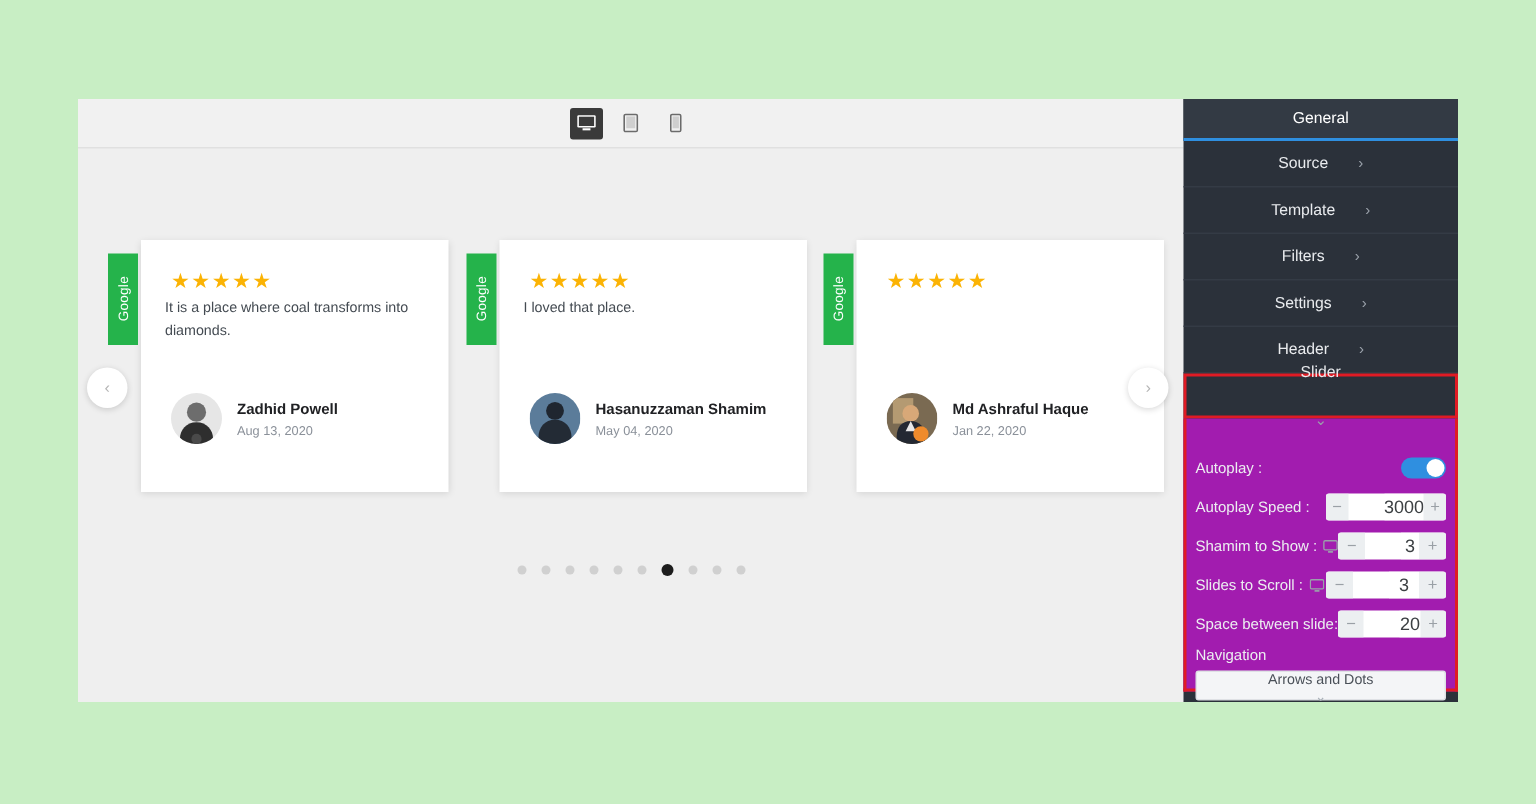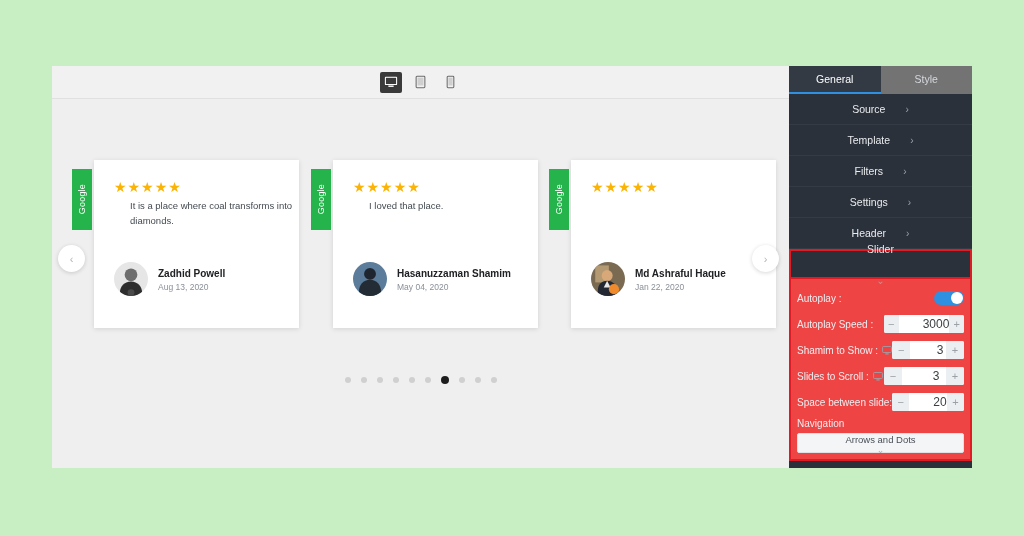--- a/index.html
+++ b/index.html
@@ -72,21 +72,21 @@
   }
 
   .stars {
     position: absolute; left: 20px; top: 20px;
     color: #fbb304;
     font-size: 14px;
     letter-spacing: 1px;
     line-height: 1;
   }
   .review-text {
-    position: absolute; left: 36px; top: 39px;
+    position: absolute; left: 16px; top: 39px;
     width: 168px;
     font-size: 9.5px;
     color: #444b52;
     line-height: 1.55;
   }
   .reviewer {
     position: absolute; left: 20px; bottom: 32px;
     display: flex; align-items: center; gap: 10px;
   }
   .avatar {
@@ -174,23 +174,23 @@
   .acc-row.highlight {
     border: 2px solid #e01b24;
     height: 30px;
     flex-direction: column;
   }
 
   
   #slider-settings {
     border: 2px solid #e01b24;
     border-top: none;
-    padding: 6px 6px 8px 6px;
+    padding: 20px 6px 8px 6px;
     height: 182px;
-    background: #ef4444;
+    background: #a21caf;
   }
   .set-row {
     display: flex; align-items: center; justify-content: space-between;
     height: 26px;
     font-size: 10px;
     color: #eceef1;
   }
   .set-label { display: flex; align-items: center; gap: 4px; white-space: nowrap; }
   .resp-icon { display: inline-flex; }
 
@@ -363,23 +363,20 @@
         <div class="dot"></div>
       </div>
   </div>
 </div>
 
 <div id="settings-panel">
 
   <div id="panel-tabs">
     <div class="panel-tab active">
       <span>General</span>
-    </div>
-    <div class="panel-tab">
-      <span>Style</span>
     </div>
   </div>
 
   <div id="accordion">
     <div class="acc-row">
       <span>Source</span>
       <span class="chev">›</span>
     </div>
     <div class="acc-row">
       <span>Template</span>

